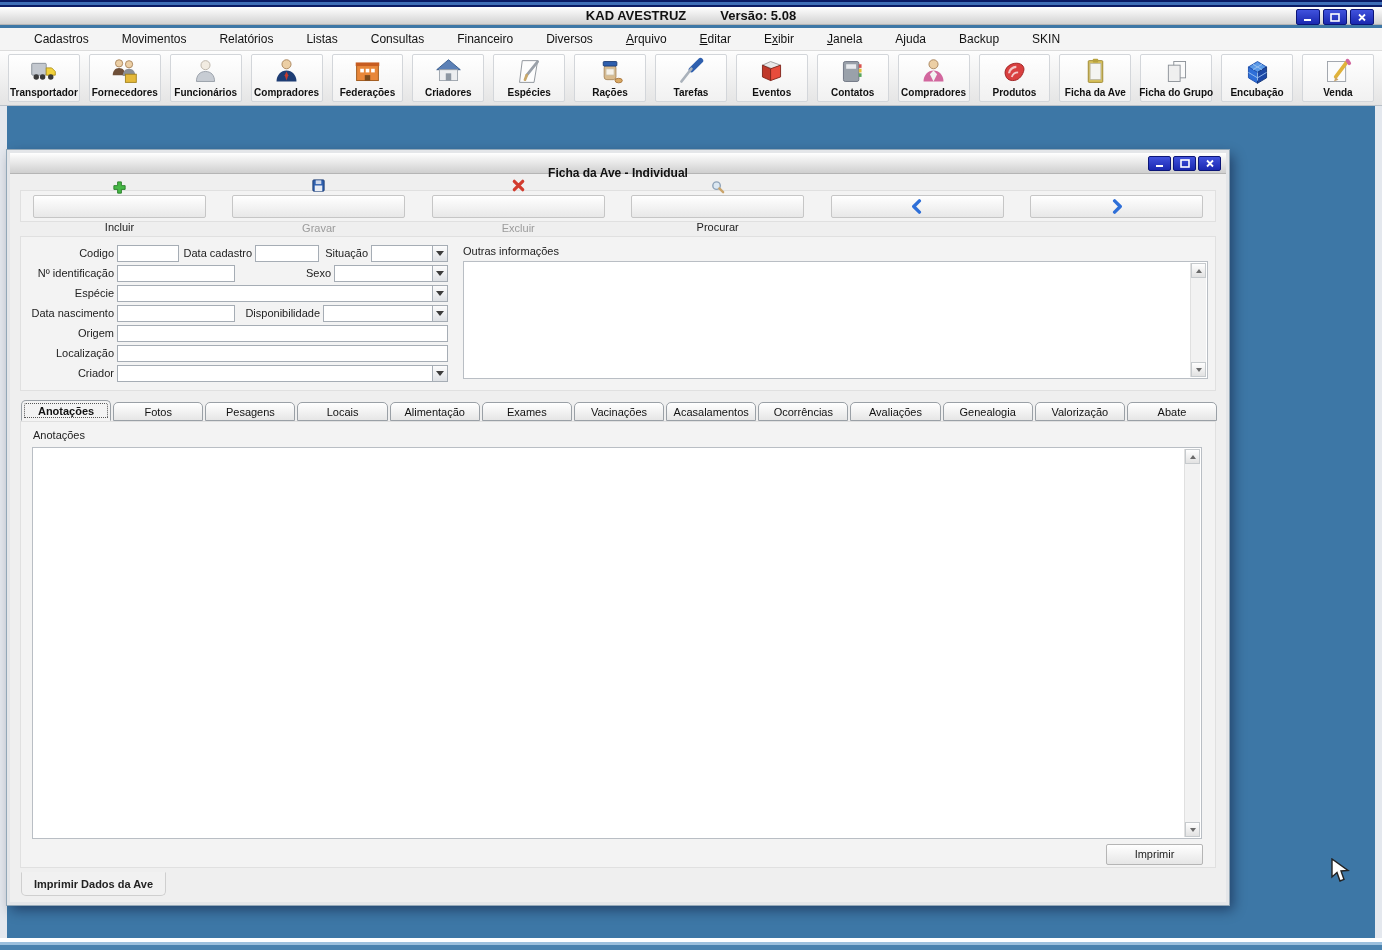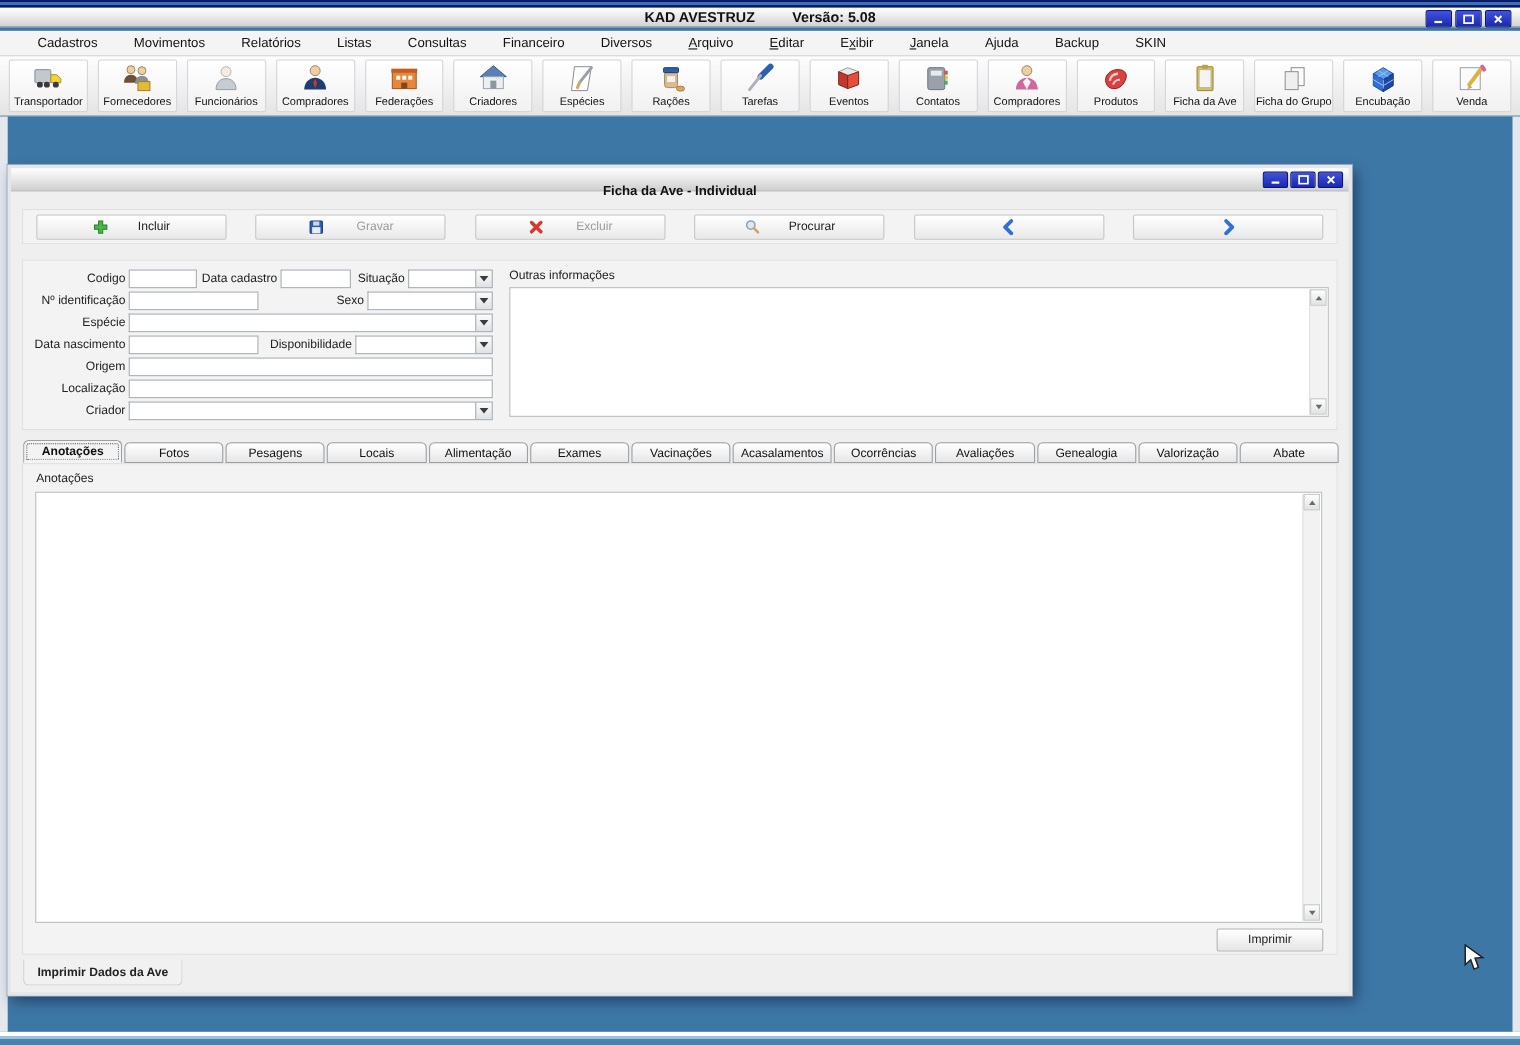--- a/index.html
+++ b/index.html
@@ -18,21 +18,21 @@
   .wbtn { width:24px; height:16px; border:1px solid #0b1578; border-radius:2px;
     background:linear-gradient(#4052dd,#1a28b0); display:flex; align-items:center; justify-content:center; cursor:default; }
   .wbtn.small { width:23px; height:15px; }
 
   .menubar { position:absolute; left:0; top:28px; right:0; height:23px; background:#f4f4f4;
     border-bottom:1px solid #dcdcdc; display:flex; align-items:center; padding-left:8px; }
   .menu-item { font-size:12px; color:#111; padding:3px 7px; white-space:nowrap;margin-left:19px; }
 
   .toolbar { position:absolute; left:0; top:51px; right:0; height:55px;
     background:linear-gradient(#fdfdfd,#e4e4e4); border-bottom:1px solid #b9c1c9;
-    display:flex; align-items:center; gap:9px; padding:0 8px; }
+    display:flex; align-items:center; gap:9px; padding:0 8px;font-weight:bold; }
   .tool-btn { flex:1 1 0; min-width:0; height:48px; border:1px solid #d3d6da; border-radius:2px;
     background:linear-gradient(#ffffff,#f1f1f1); display:flex; flex-direction:column;
     align-items:center; justify-content:flex-end; padding:1px 2px 2px; overflow:visible; }
   .tool-btn svg { width:29px; height:29px; flex:0 0 auto; }
   .tool-btn .lbl { font-size:10px; color:#111; white-space:nowrap; line-height:13px; }
 
   .client { position:absolute; left:0; top:106px; right:0; bottom:12px; background:#3d77a6;
     border-left:7px solid #e4e8ee; border-right:7px solid #e4e8ee; }
   .bottom-strip { position:absolute; left:0; right:0; bottom:0; height:12px;
     background:linear-gradient(180deg,#ffffff 0 30%,#9cc0dd 30% 55%,#4a82ae 55% 100%); }
@@ -45,21 +45,21 @@
   .dlg-titlebar .t { font-size:12px; font-weight:bold; color:#111;margin-top:20px; }
   .dlg-controls { position:absolute; right:5px; top:3px; display:flex; gap:2px; }
   .dlg-body { position:relative; height:728px; }
 
   .panel { position:absolute; background:#f3f3f3; border:1px solid #e0e0e0;padding-left:43px; }
 
   .actions { left:10px; top:16px; width:1196px; height:32px; display:flex;
     align-items:center; justify-content:space-between; padding:0 12px; }
   .action-btn { width:173px; height:23px; border:1px solid #c6c6c6; border-radius:2px;
     background:linear-gradient(#ffffff,#e8e8e8); display:flex; align-items:center; justify-content:center;
-    gap:26px; font-size:11px; color:#222; }
+    gap:26px; font-size:11px; color:#222;flex-direction:column; }
   .action-btn svg { width:15px; height:15px; flex:0 0 auto; }
   .action-btn.disabled { color:#9b9b9b;gap:29px; }
 
   .form-panel { left:10px; top:62px; width:1196px; height:155px; }
   .flabel { position:absolute; height:17px; line-height:17px; font-size:11px; color:#222; text-align:right; }
   .field { position:absolute; height:17px; background:#fff; border:1px solid #a6adb5;
     font-size:11px; padding:0 3px; font-family:"Liberation Sans",sans-serif; color:#222; }
   .combo { position:absolute; height:17px; display:flex; }
   .combo .box { flex:1; background:#fff; border:1px solid #a6adb5; border-right:none; font-size:11px; }
   .combo .abtn { width:16px; background:linear-gradient(#fcfcfc,#dfe2e6); border:1px solid #a6adb5;

